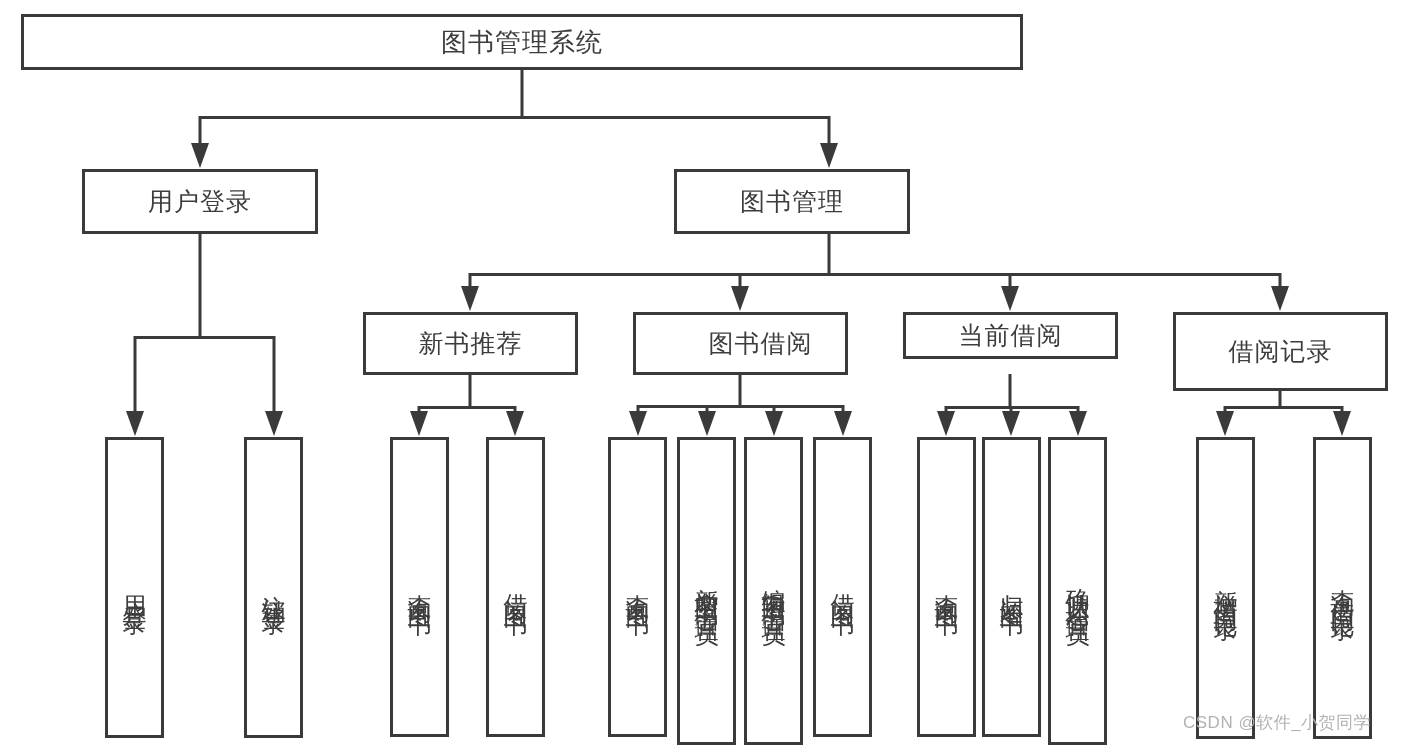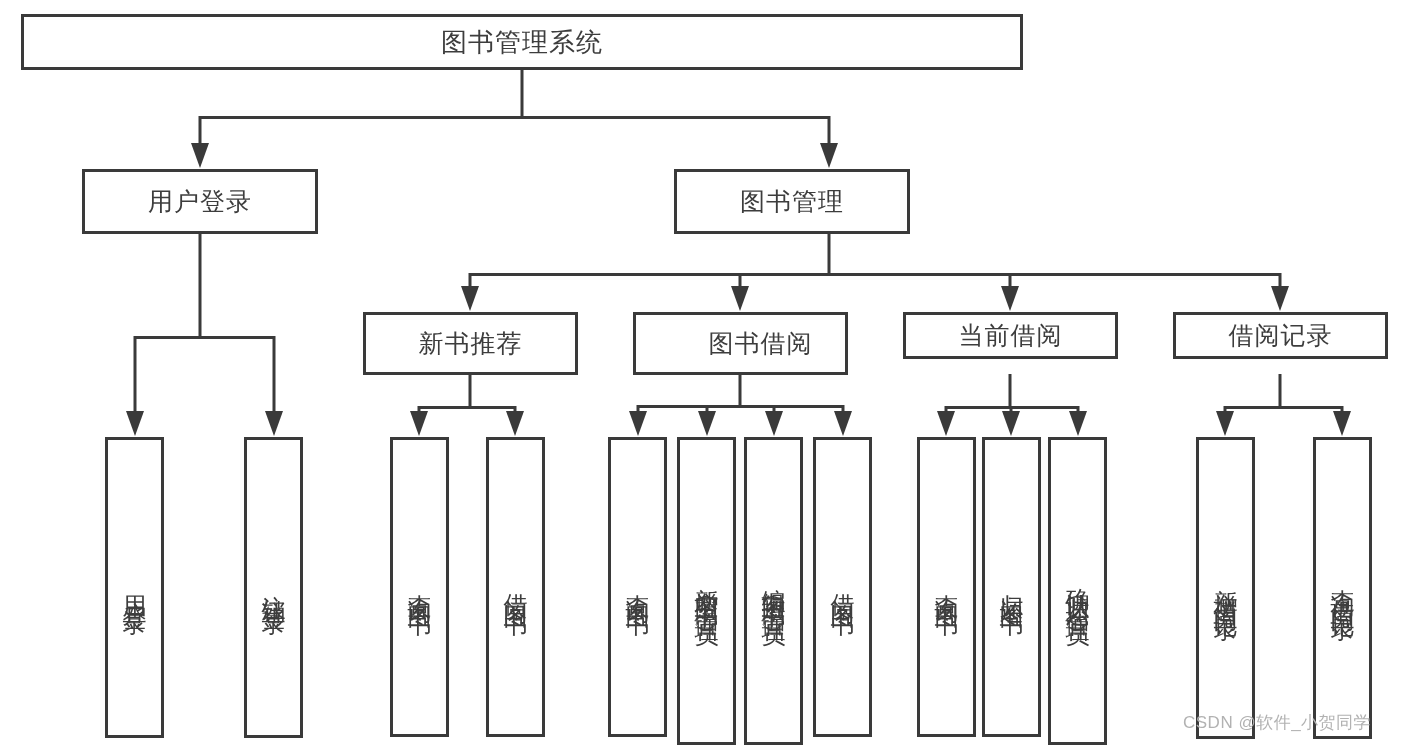--- a/index.html
+++ b/index.html
@@ -71,21 +71,21 @@
   </svg>
 
   <div class="node root-node" style="left:21px;top:14px;width:1002px;height:56px;">图书管理系统</div>
 
   <div class="node h-node" style="left:82px;top:169px;width:236px;height:65px;">用户登录</div>
   <div class="node h-node" style="left:674px;top:169px;width:236px;height:65px;">图书管理</div>
 
   <div class="node h-node" style="left:363px;top:312px;width:215px;height:63px;">新书推荐</div>
   <div class="node h-node" style="left:633px;top:312px;width:215px;height:63px;padding-left:40px;">图书借阅</div>
   <div class="node h-node" style="left:903px;top:312px;width:215px;height:47px;">当前借阅</div>
-  <div class="node h-node" style="left:1173px;top:312px;width:215px;height:47px;">借阅记录</div>
+  <div class="node h-node" style="left:1173px;top:312px;width:215px;height:79px;">借阅记录</div>
 
   <div class="node leaf" style="left:105px;top:437px;width:59px;height:301px;">用户登录</div>
   <div class="node leaf" style="left:244px;top:437px;width:59px;height:301px;">注销登录</div>
 
   <div class="node leaf" style="left:390px;top:437px;width:59px;height:300px;">查询图书</div>
   <div class="node leaf" style="left:486px;top:437px;width:59px;height:300px;">借阅图书</div>
 
   <div class="node leaf" style="left:608px;top:437px;width:59px;height:300px;">查询图书</div>
   <div class="node leaf leaf-admin" style="left:677px;top:437px;width:59px;height:308px;">新增图书（管理员）</div>
   <div class="node leaf leaf-admin" style="left:744px;top:437px;width:59px;height:308px;">编辑图书（管理员）</div>

